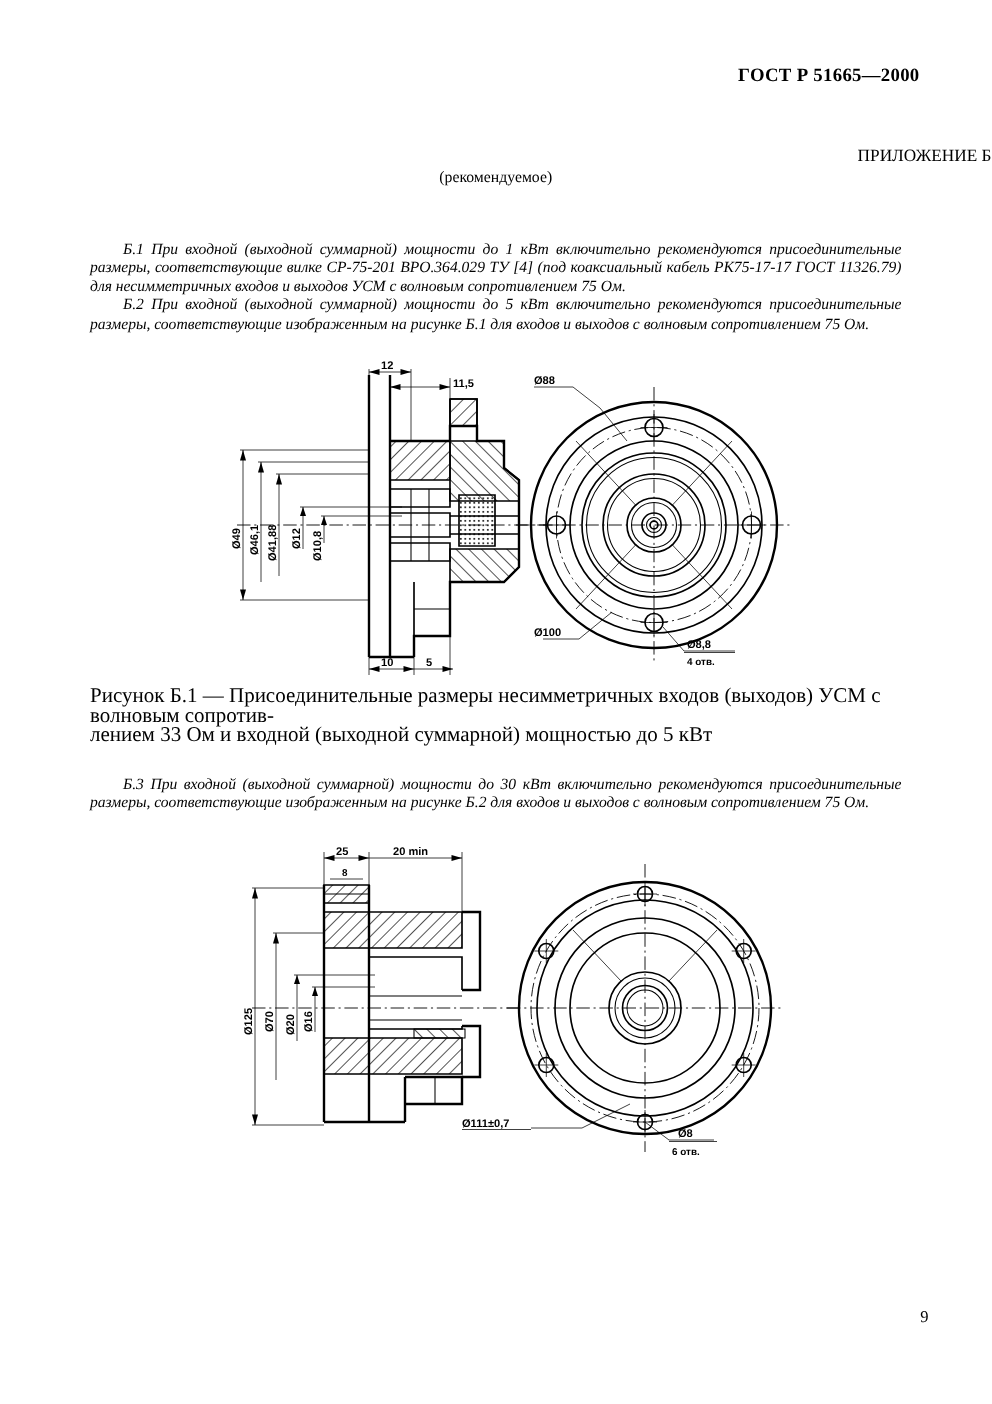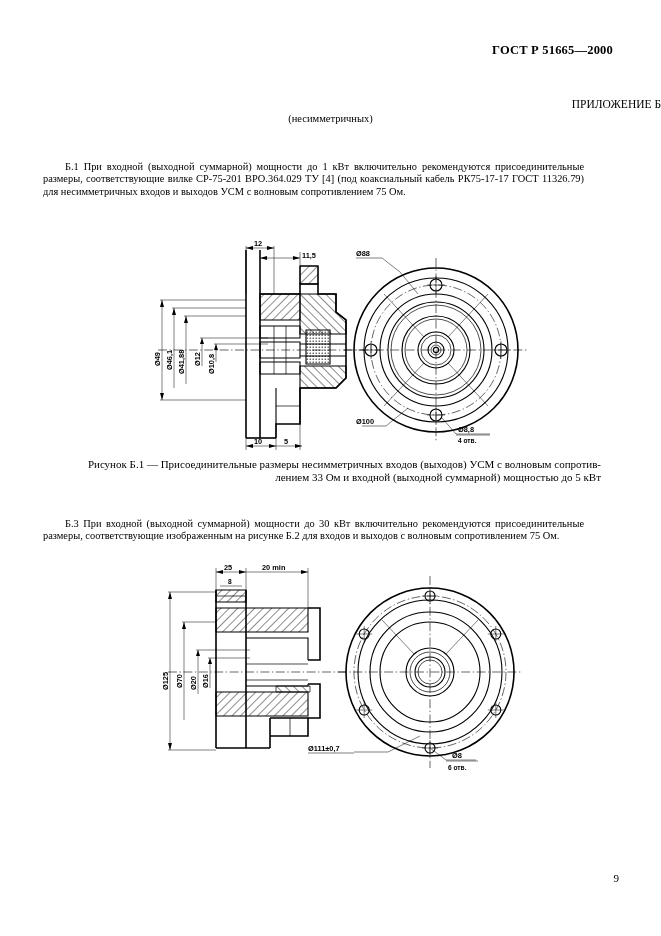--- a/index.html
+++ b/index.html
@@ -50,40 +50,41 @@
     position: absolute;
     top: 128px;
     left: 0;
     right: 0;
     text-align: center;
     font-weight: bold;
     font-size: 11.5px;
   }
   .body-block {
     position: absolute;
-    left: 43px;
+    left: 60px;
     width: 541px;
     font-size: 10.4px;
     line-height: 12.4px;
     text-align: justify;
+    font-style: italic;
   }
   .body-block p {
     margin: 0;
     text-indent: 22px;
     text-align: justify;
   }
   .b1 { top: 161px; }
   .b3 { top: 518px; }
   .caption {
     position: absolute;
     left: 60px;
     width: 541px;
-    font-size: 11px;
+    font-size: 14px;
     line-height: 13px;
-    text-align: right;
+    text-align: left;
   }
   .caption .l1 { display: block; }
   .caption .l2 { display: block; }
   .cap1 { top: 458px; }
   .cap2 { top: 783px; }
   .page-num {
     position: absolute;
     right: 42px;
     bottom: 52px;
     font-size: 11px;
@@ -120,24 +121,25 @@
   .hatch-fill { fill: #000; }
 </style>
 </head>
 <body>
 
 <div class="page">
 
   <div class="std-header">ГОСТ Р 51665—2000</div>
 
   <div class="appendix-title">ПРИЛОЖЕНИЕ Б</div>
-  <div class="appendix-sub">(несимметричных)</div>
+  <div class="appendix-sub">(рекомендуемое)</div>
 
   <div class="body-block b1">
     <p>Б.1  При входной (выходной суммарной) мощности до 1 кВт включительно рекомендуются присоединительные размеры, соответствующие вилке СР-75-201 ВРО.364.029 ТУ [4] (под коаксиальный кабель РК75-17-17 ГОСТ 11326.79) для несимметричных входов и выходов УСМ с волновым сопротивлением 75 Ом.</p>
+    <p>Б.2  При входной (выходной суммарной) мощности до 5 кВт включительно рекомендуются присоединительные размеры, соответствующие изображенным на рисунке Б.1 для входов и выходов с волновым сопротивлением 75 Ом.</p>
   </div>
 
   <div class="figure fig1">
     <svg width="380" height="218" viewBox="0 0 380 218">
       <defs>
         <pattern id="h45" width="6" height="6" patternUnits="userSpaceOnUse" patternTransform="rotate(45)">
           <line x1="0" y1="0" x2="0" y2="6" stroke="#000" stroke-width="0.9"></line>
         </pattern>
         <pattern id="h135" width="6" height="6" patternUnits="userSpaceOnUse" patternTransform="rotate(-45)">
           <line x1="0" y1="0" x2="0" y2="6" stroke="#000" stroke-width="0.9"></line>

